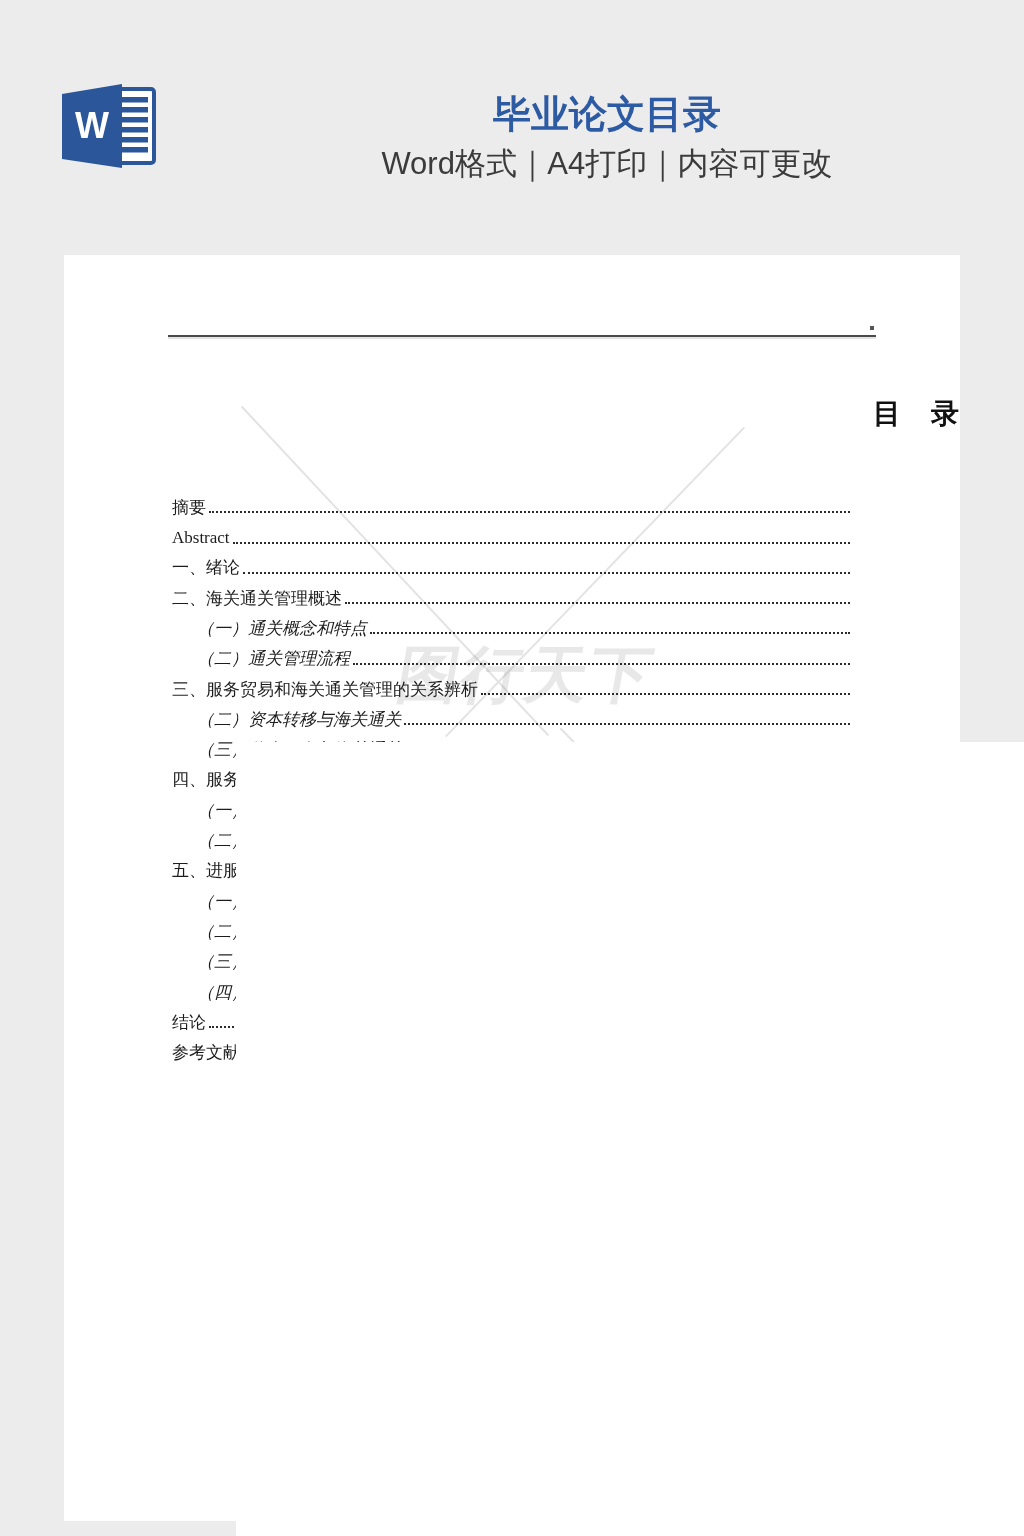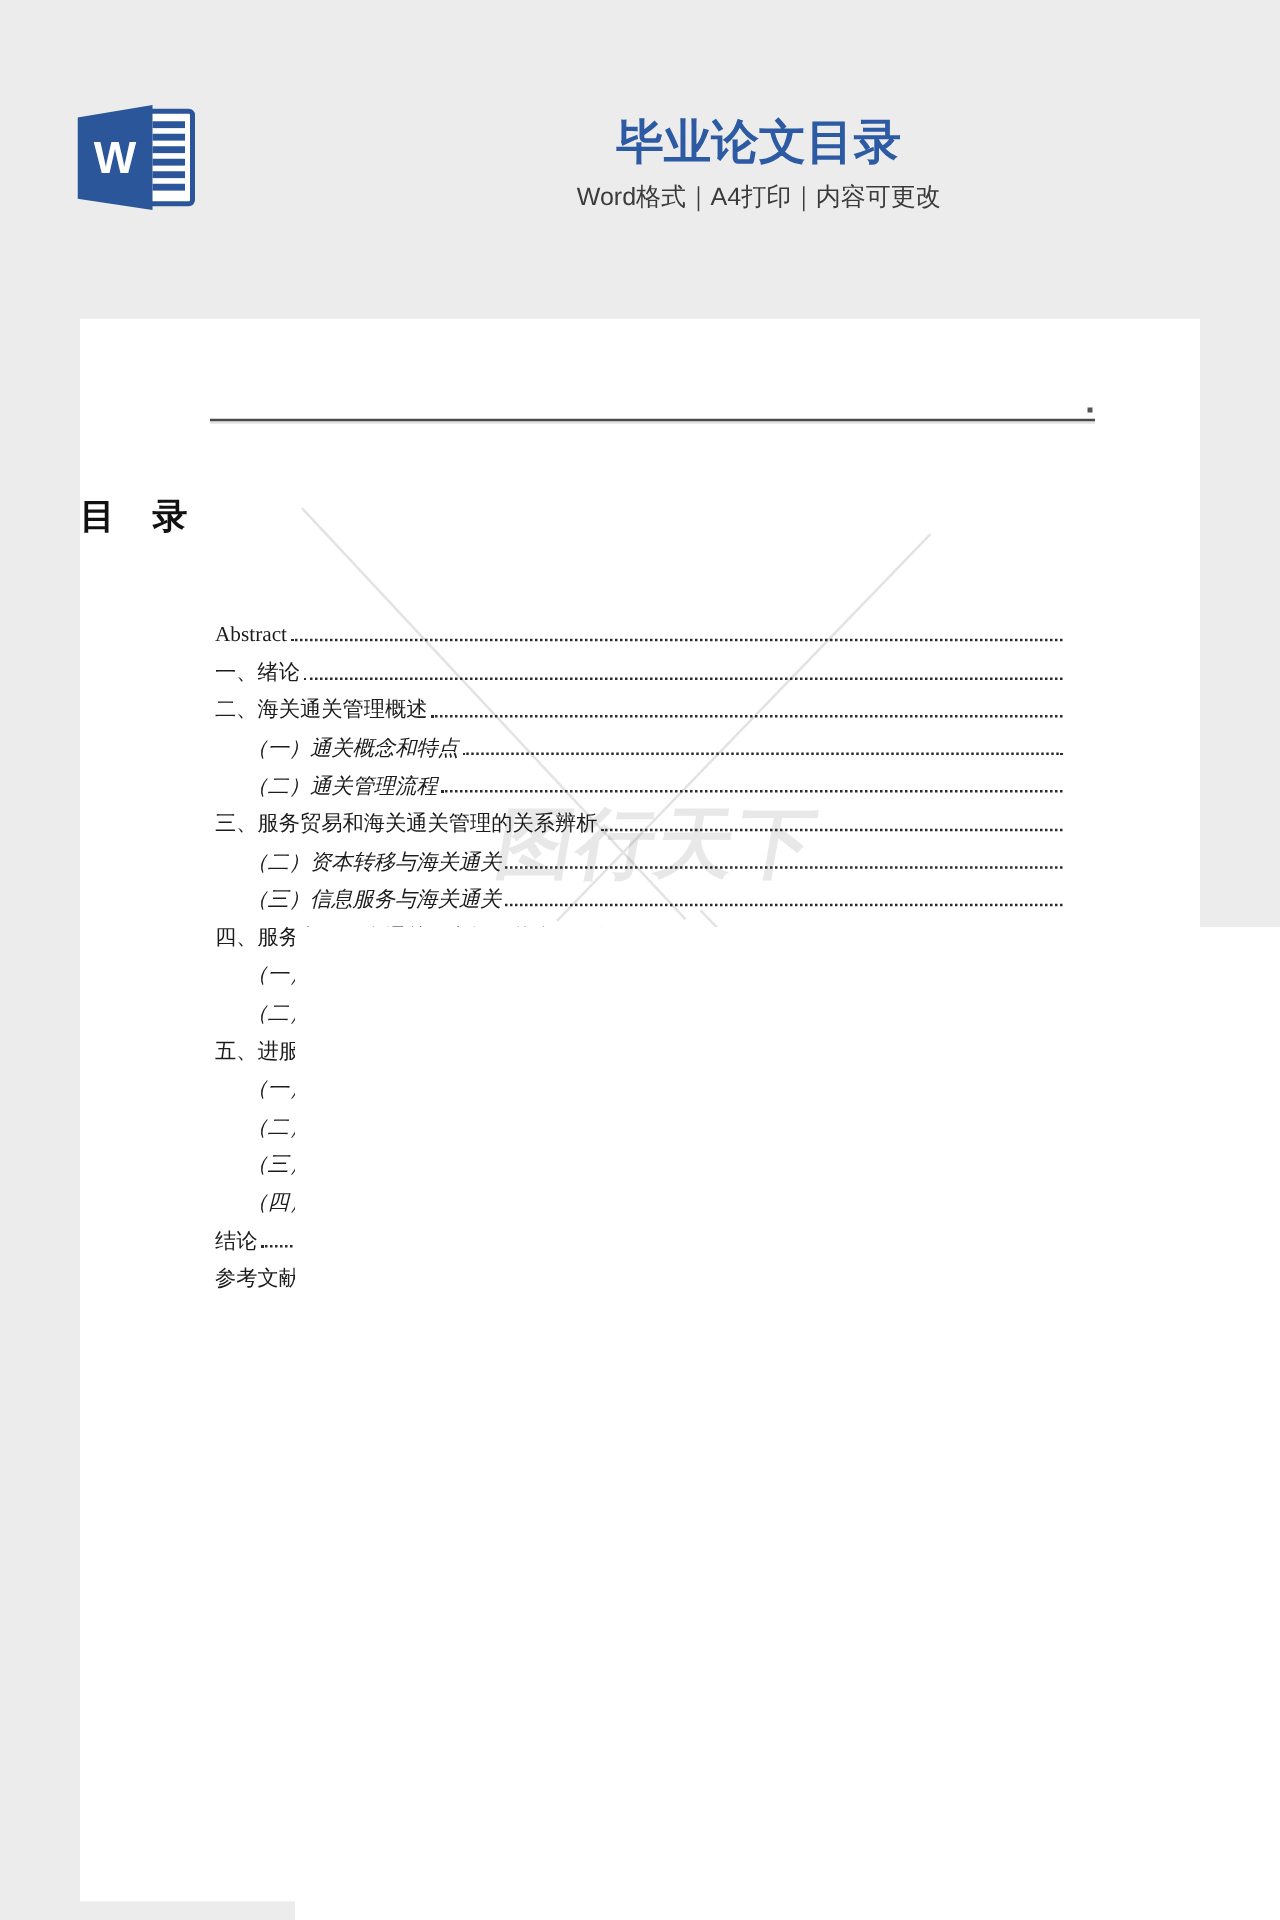--- a/index.html
+++ b/index.html
@@ -7,34 +7,34 @@
     width:1024px;height:1536px;
     background:#ececec;
     position:relative;
     overflow:hidden;
     font-family:"Liberation Sans", sans-serif;
   }
   
   .word-icon{position:absolute;left:62px;top:84px;width:96px;height:84px;}
   .header-text{position:absolute;left:569px;top:94px;transform:translateX(-50%);text-align:center;white-space:nowrap;margin-left:38px;}
   .doc-title{font-size:38px;font-weight:bold;color:#2d5ba3;line-height:1.1;}
-  .doc-subtitle{font-size:20px;color:#3b3b3b;margin-top:11px;line-height:1.1;}
+  .doc-subtitle{font-size:31px;color:#3b3b3b;margin-top:11px;line-height:1.1;}
   
   .page{
     position:absolute;left:64px;top:255px;width:896px;height:1266px;
     background:#ffffff;
   }
   .header-rule{
     position:absolute;left:104px;top:80px;width:708px;height:2px;
     background:#4a4a4a;box-shadow:0 2px 0 #e3e3e3;
   }
   .header-dot{position:absolute;left:806px;top:71px;width:4px;height:4px;background:#555;}
   .toc-heading{
     position:absolute;left:0;top:144px;width:100%;
-    text-align:left;font-size:28px;font-weight:bold;color:#111;
+    text-align:right;font-size:28px;font-weight:bold;color:#111;
     font-family:"Liberation Serif","DejaVu Serif",serif;
     letter-spacing:1px;line-height:1.1;
   }
   
   .wm-line{position:absolute;height:2px;background:#e3e3e3;transform-origin:center;}
   .wm-a{left:106px;top:315px;width:450px;transform:rotate(47deg);}
   .wm-b{left:316px;top:326px;width:430px;transform:rotate(-46deg);}
   .wm-c{left:446px;top:591px;width:330px;transform:rotate(46deg);}
   .wm-d{left:551px;top:689px;width:230px;transform:rotate(-50deg);}
   .wm-text{
@@ -98,20 +98,25 @@
   <div class="wm-line wm-d"></div>
   <div class="wm-text">图行天下</div>
 
   <div class="header-rule"></div>
   <div class="header-dot"></div>
 
   <div class="toc-heading">目　录</div>
 
   <div class="toc-list">
       <div class="row roman">
+    <span class="label">摘要</span>
+    <span class="leader"></span>
+    <span class="page">I</span>
+  </div>
+      <div class="row roman">
     <span class="label">Abstract</span>
     <span class="leader"></span>
     <span class="page">II</span>
   </div>
       <div class="row">
     <span class="label">一、绪论</span>
     <span class="leader"></span>
     <span class="page">1</span>
   </div>
       <div class="row">

